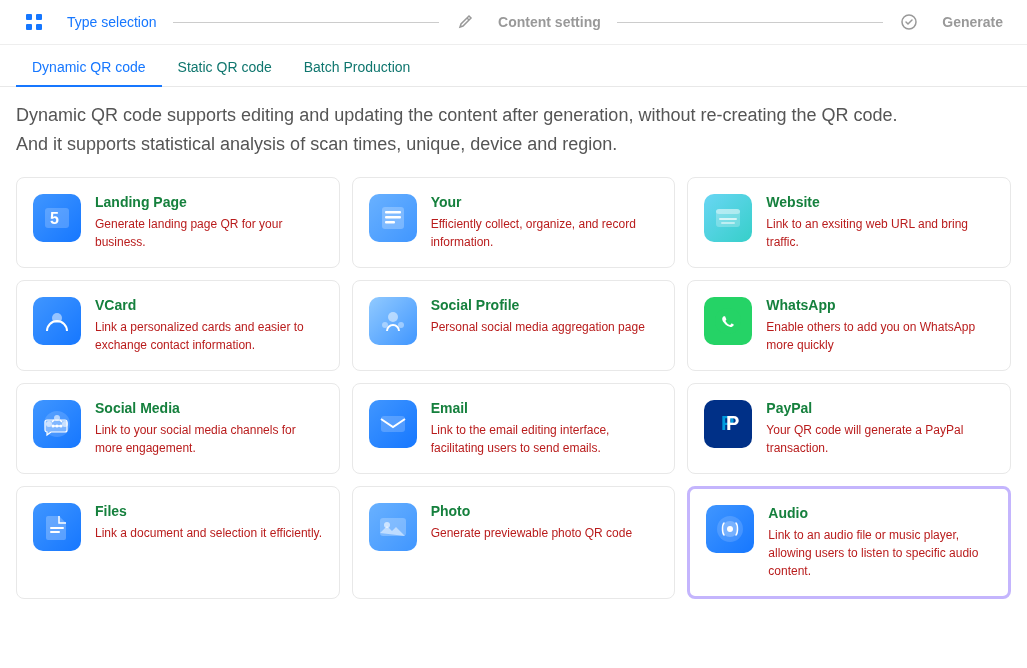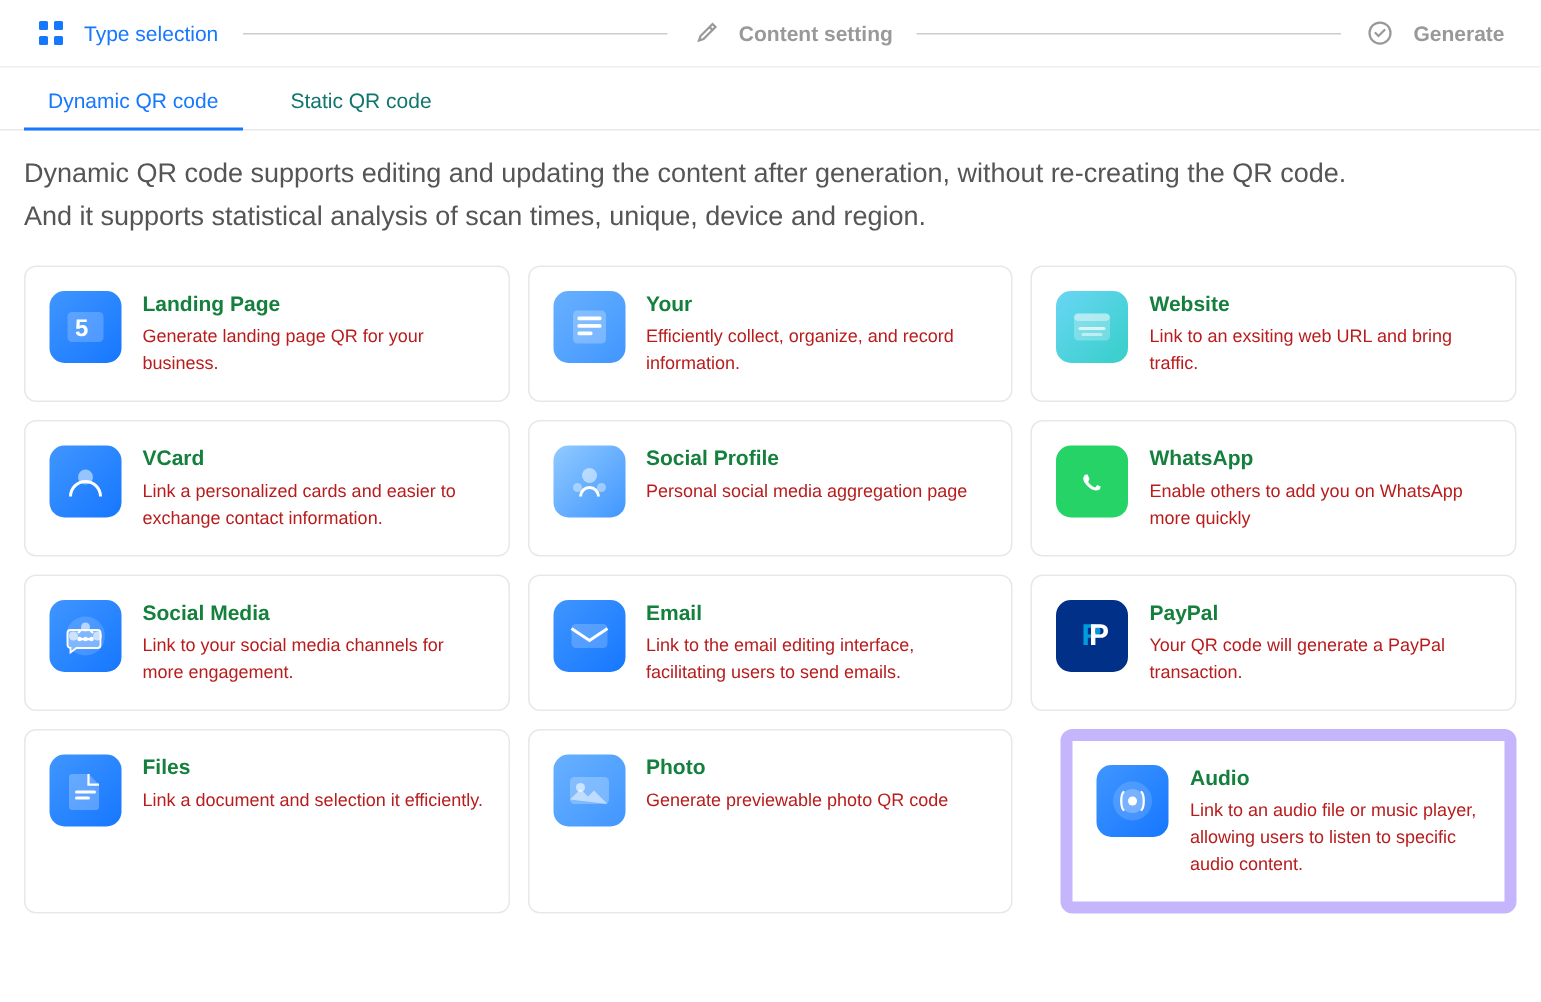--- a/index.html
+++ b/index.html
@@ -16,21 +16,21 @@
     .stepper {
       display: flex;
       align-items: center;
       padding: 12px 24px;
       border-bottom: 1px solid #eee;
       background: #fff;
     }
     .step {
       display: flex;
       align-items: center;
-      gap: 12px;
+      gap: 23px;
       font-size: 14px;
     }
     .step.active { color: #1677ff; font-weight: 500; }
     .step.inactive { color: #999; font-weight: bold; }
     .step-icon {
       width: 20px;
       height: 20px;
       display: flex;
       align-items: center;
       justify-content: center;
@@ -38,21 +38,21 @@
     .step-divider {
       flex: 1;
       height: 1px;
       background: #ccc;
       margin: 0 16px;
     }
 
     
     .tabs {
       display: flex;
-      gap: 16px;
+      gap: 0;
       padding: 0 16px;
       border-bottom: 1px solid #e8e8e8;
       margin-top: 4px;
     }
     .tab {
       padding: 10px 16px;
       font-size: 14px;
       cursor: pointer;
       color: #0f766e;
       border-bottom: 2px solid transparent;
@@ -87,22 +87,21 @@
       border: 1px solid #e8e8e8;
       border-radius: 8px;
       padding: 16px;
       display: flex;
       align-items: flex-start;
       gap: 14px;
       cursor: pointer;
       transition: border-color 0.2s;
     }
     .card.selected {
-      border: 8px solid #c4b5fd;
-      margin-left: 20px;
+      border: 3px solid #c4b5fd;
     }
 
     .card-icon {
       width: 48px;
       height: 48px;
       border-radius: 10px;
       display: flex;
       align-items: center;
       justify-content: center;
       flex-shrink: 0;
@@ -198,20 +197,21 @@
         <path d="M6 9L8 11L12 7" stroke="#999" stroke-width="1.5" stroke-linecap="round"></path>
       </svg>
     </span>
     <span>Generate</span>
   </div>
 </div>
 
 <div class="tabs">
   <div class="tab active">Dynamic QR code</div>
   <div class="tab">Static QR code</div>
+  <div class="tab">Batch Production</div>
 </div>
 
 <div class="description">
   <div>Dynamic QR code supports editing and updating the content after generation, without re-creating the QR code.</div>
   <div>And it supports statistical analysis of scan times, unique, device and region.</div>
 </div>
 
 <div class="grid">
 
   <div class="card">

